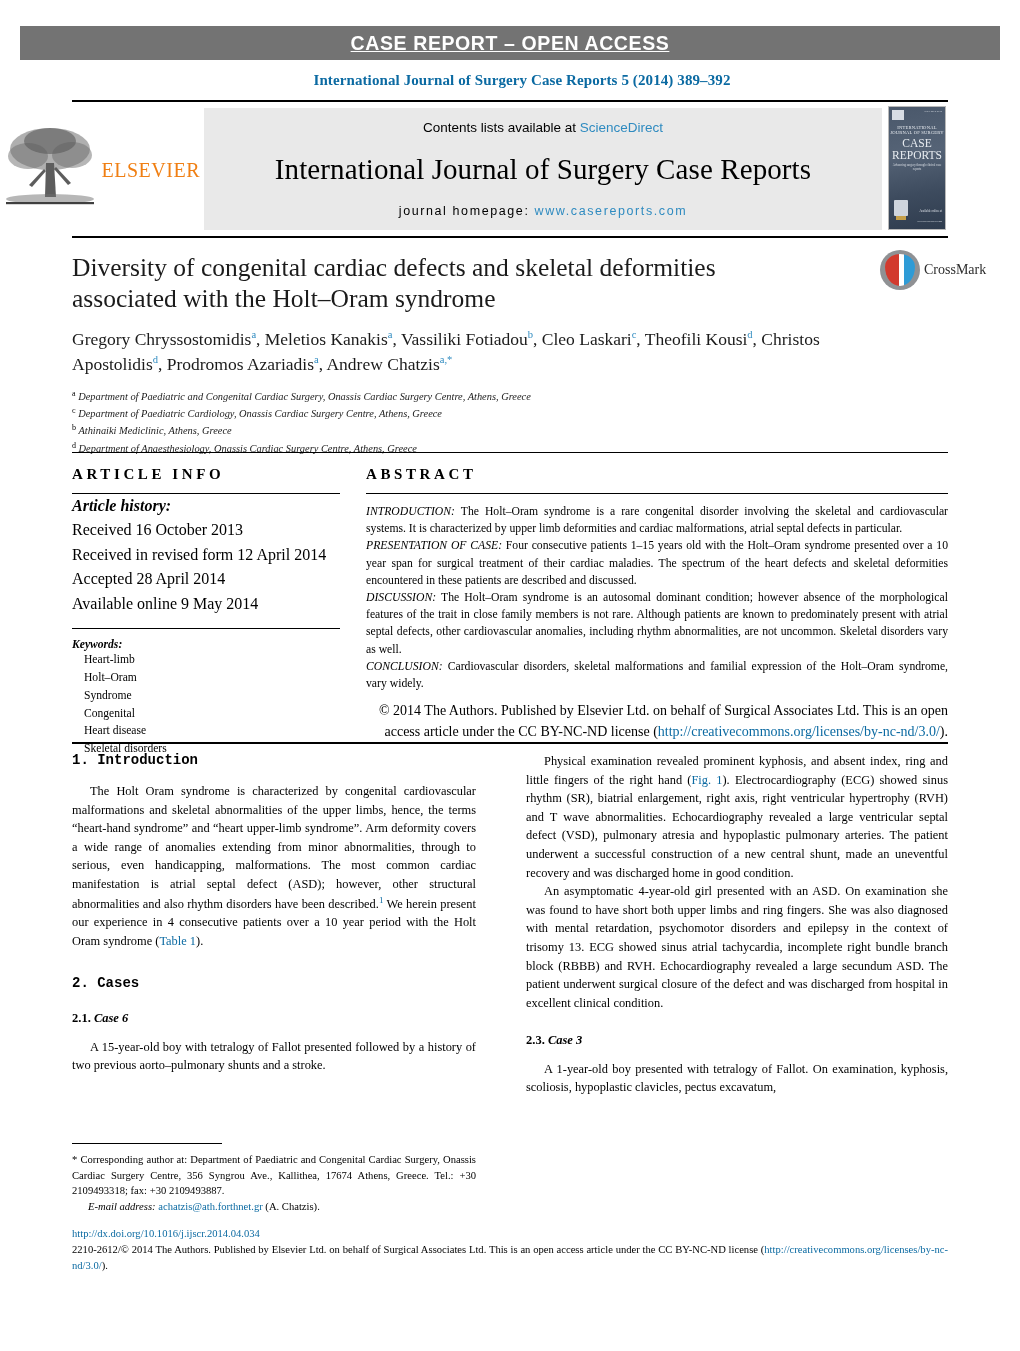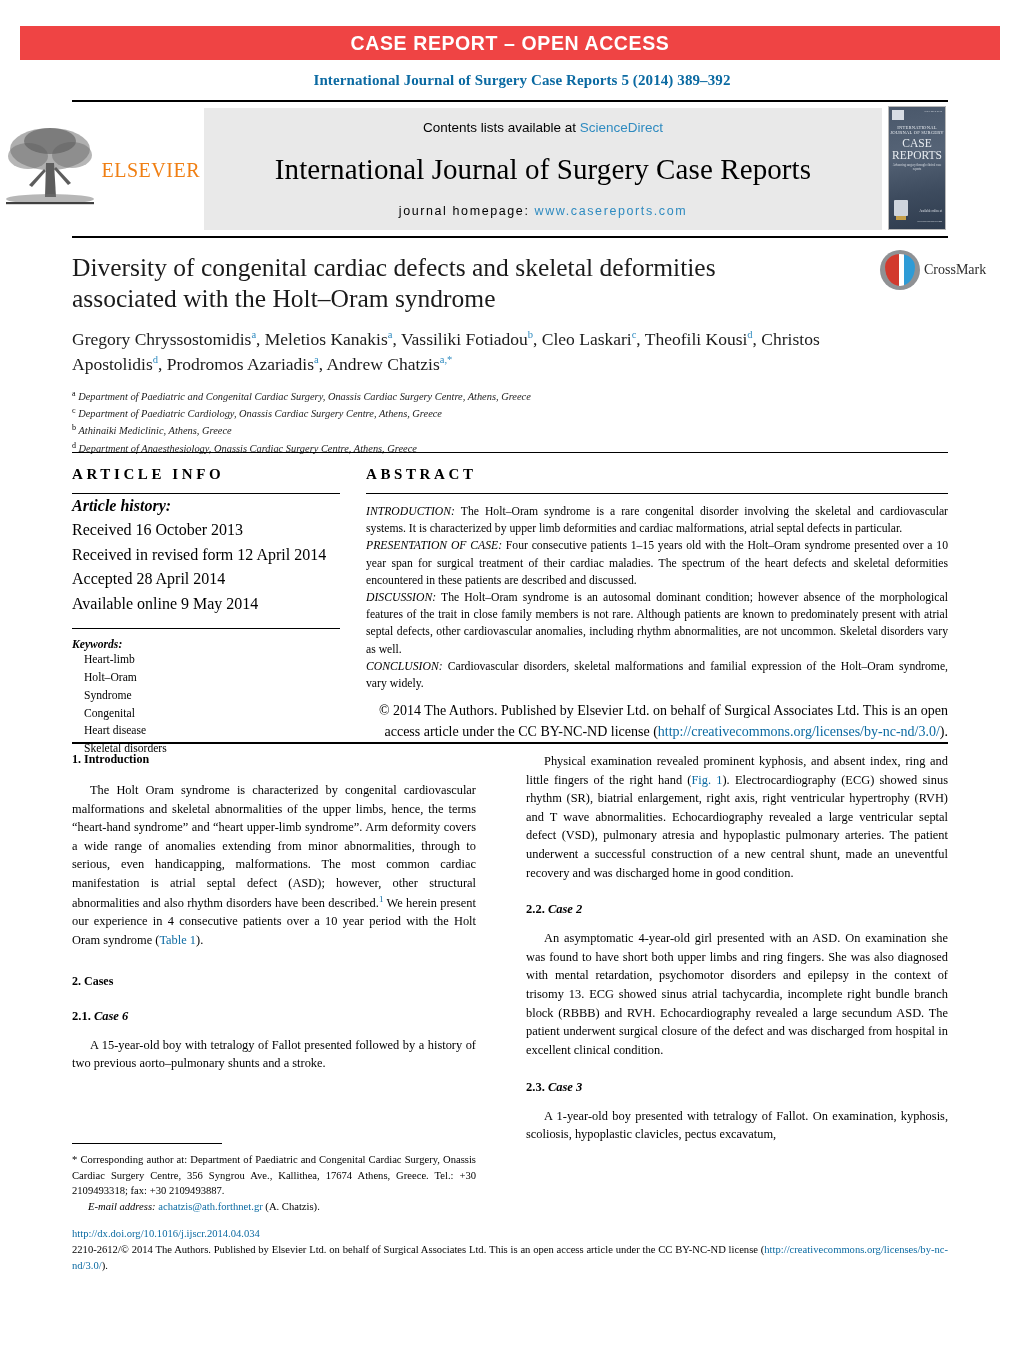--- a/index.html
+++ b/index.html
@@ -24,29 +24,30 @@
     box-sizing: border-box;
   }
 
   
   .banner {
     position: absolute;
     left: 20px;
     top: 26px;
     width: 980px;
     height: 34px;
-    background: #ef4444;
+    background: #737373;
     color: #ffffff;
     font-family: "Liberation Sans", sans-serif;
     font-weight: bold;
     font-size: 19.5px;
     letter-spacing: 0.6px;
     display: flex;
     align-items: center;
     justify-content: center;
+    text-decoration: underline;
   }
 
   
   .citation {
     position: absolute;
     left: 12px;
     top: 72px;
     width: 1020px;
     text-align: center;
     font-family: "Liberation Serif", serif;
@@ -328,23 +329,23 @@
     top: 752px;
     width: 404px;
   }
   .col-right {
     position: absolute;
     left: 526px;
     top: 752px;
     width: 422px;
   }
   .h1 {
-    font-family: Liberation Serif, serif;
+    font-family: Liberation Mono, monospace;
     font-weight: bold;
-    font-size: 12px;
+    font-size: 14px;
     margin: 0 0 14px 0;
   }
   .h1.spaced { margin-top: 24px; }
   .h2 {
     font-family: "Liberation Serif", serif;
     font-weight: bold;
     font-style: italic;
     font-size: 12.5px;
     margin: 20px 0 12px 0;
   }
@@ -525,23 +526,20 @@
     <div class="h2">
       <span class="num">2.1.</span><span> Case 6</span>
     </div>
     <p class="para">A 15-year-old boy with tetralogy of Fallot presented followed by a history of two previous aorto–pulmonary shunts and a stroke.</p>
   </div>
 
   <div class="col-right">
     <p class="para">
       <span>Physical examination revealed prominent kyphosis, and absent index, ring and little fingers of the right hand (</span><span class="lnk">Fig. 1</span><span>). Electrocardiography (ECG) showed sinus rhythm (SR), biatrial enlargement, right axis, right ventricular hypertrophy (RVH) and T wave abnormalities. Echocardiography revealed a large ventricular septal defect (VSD), pulmonary atresia and hypoplastic pulmonary arteries. The patient underwent a successful construction of a new central shunt, made an uneventful recovery and was discharged home in good condition.</span>
     </p>
-    <div class="h2">
-      <span class="num">2.2.</span><span> Case 2</span>
-    </div>
     <p class="para">An asymptomatic 4-year-old girl presented with an ASD. On examination she was found to have short both upper limbs and ring fingers. She was also diagnosed with mental retardation, psychomotor disorders and epilepsy in the context of trisomy 13. ECG showed sinus atrial tachycardia, incomplete right bundle branch block (RBBB) and RVH. Echocardiography revealed a large secundum ASD. The patient underwent surgical closure of the defect and was discharged from hospital in excellent clinical condition.</p>
     <div class="h2">
       <span class="num">2.3.</span><span> Case 3</span>
     </div>
     <p class="para">A 1-year-old boy presented with tetralogy of Fallot. On examination, kyphosis, scoliosis, hypoplastic clavicles, pectus excavatum,</p>
   </div>
 
   <div class="fn-rule"></div>
   <div class="footnote">
     <span class="star">*</span><span> Corresponding author at: Department of Paediatric and Congenital Cardiac Surgery, Onassis Cardiac Surgery Centre, 356 Syngrou Ave., Kallithea, 17674 Athens, Greece. Tel.: +30 2109493318; fax: +30 2109493887.</span>

